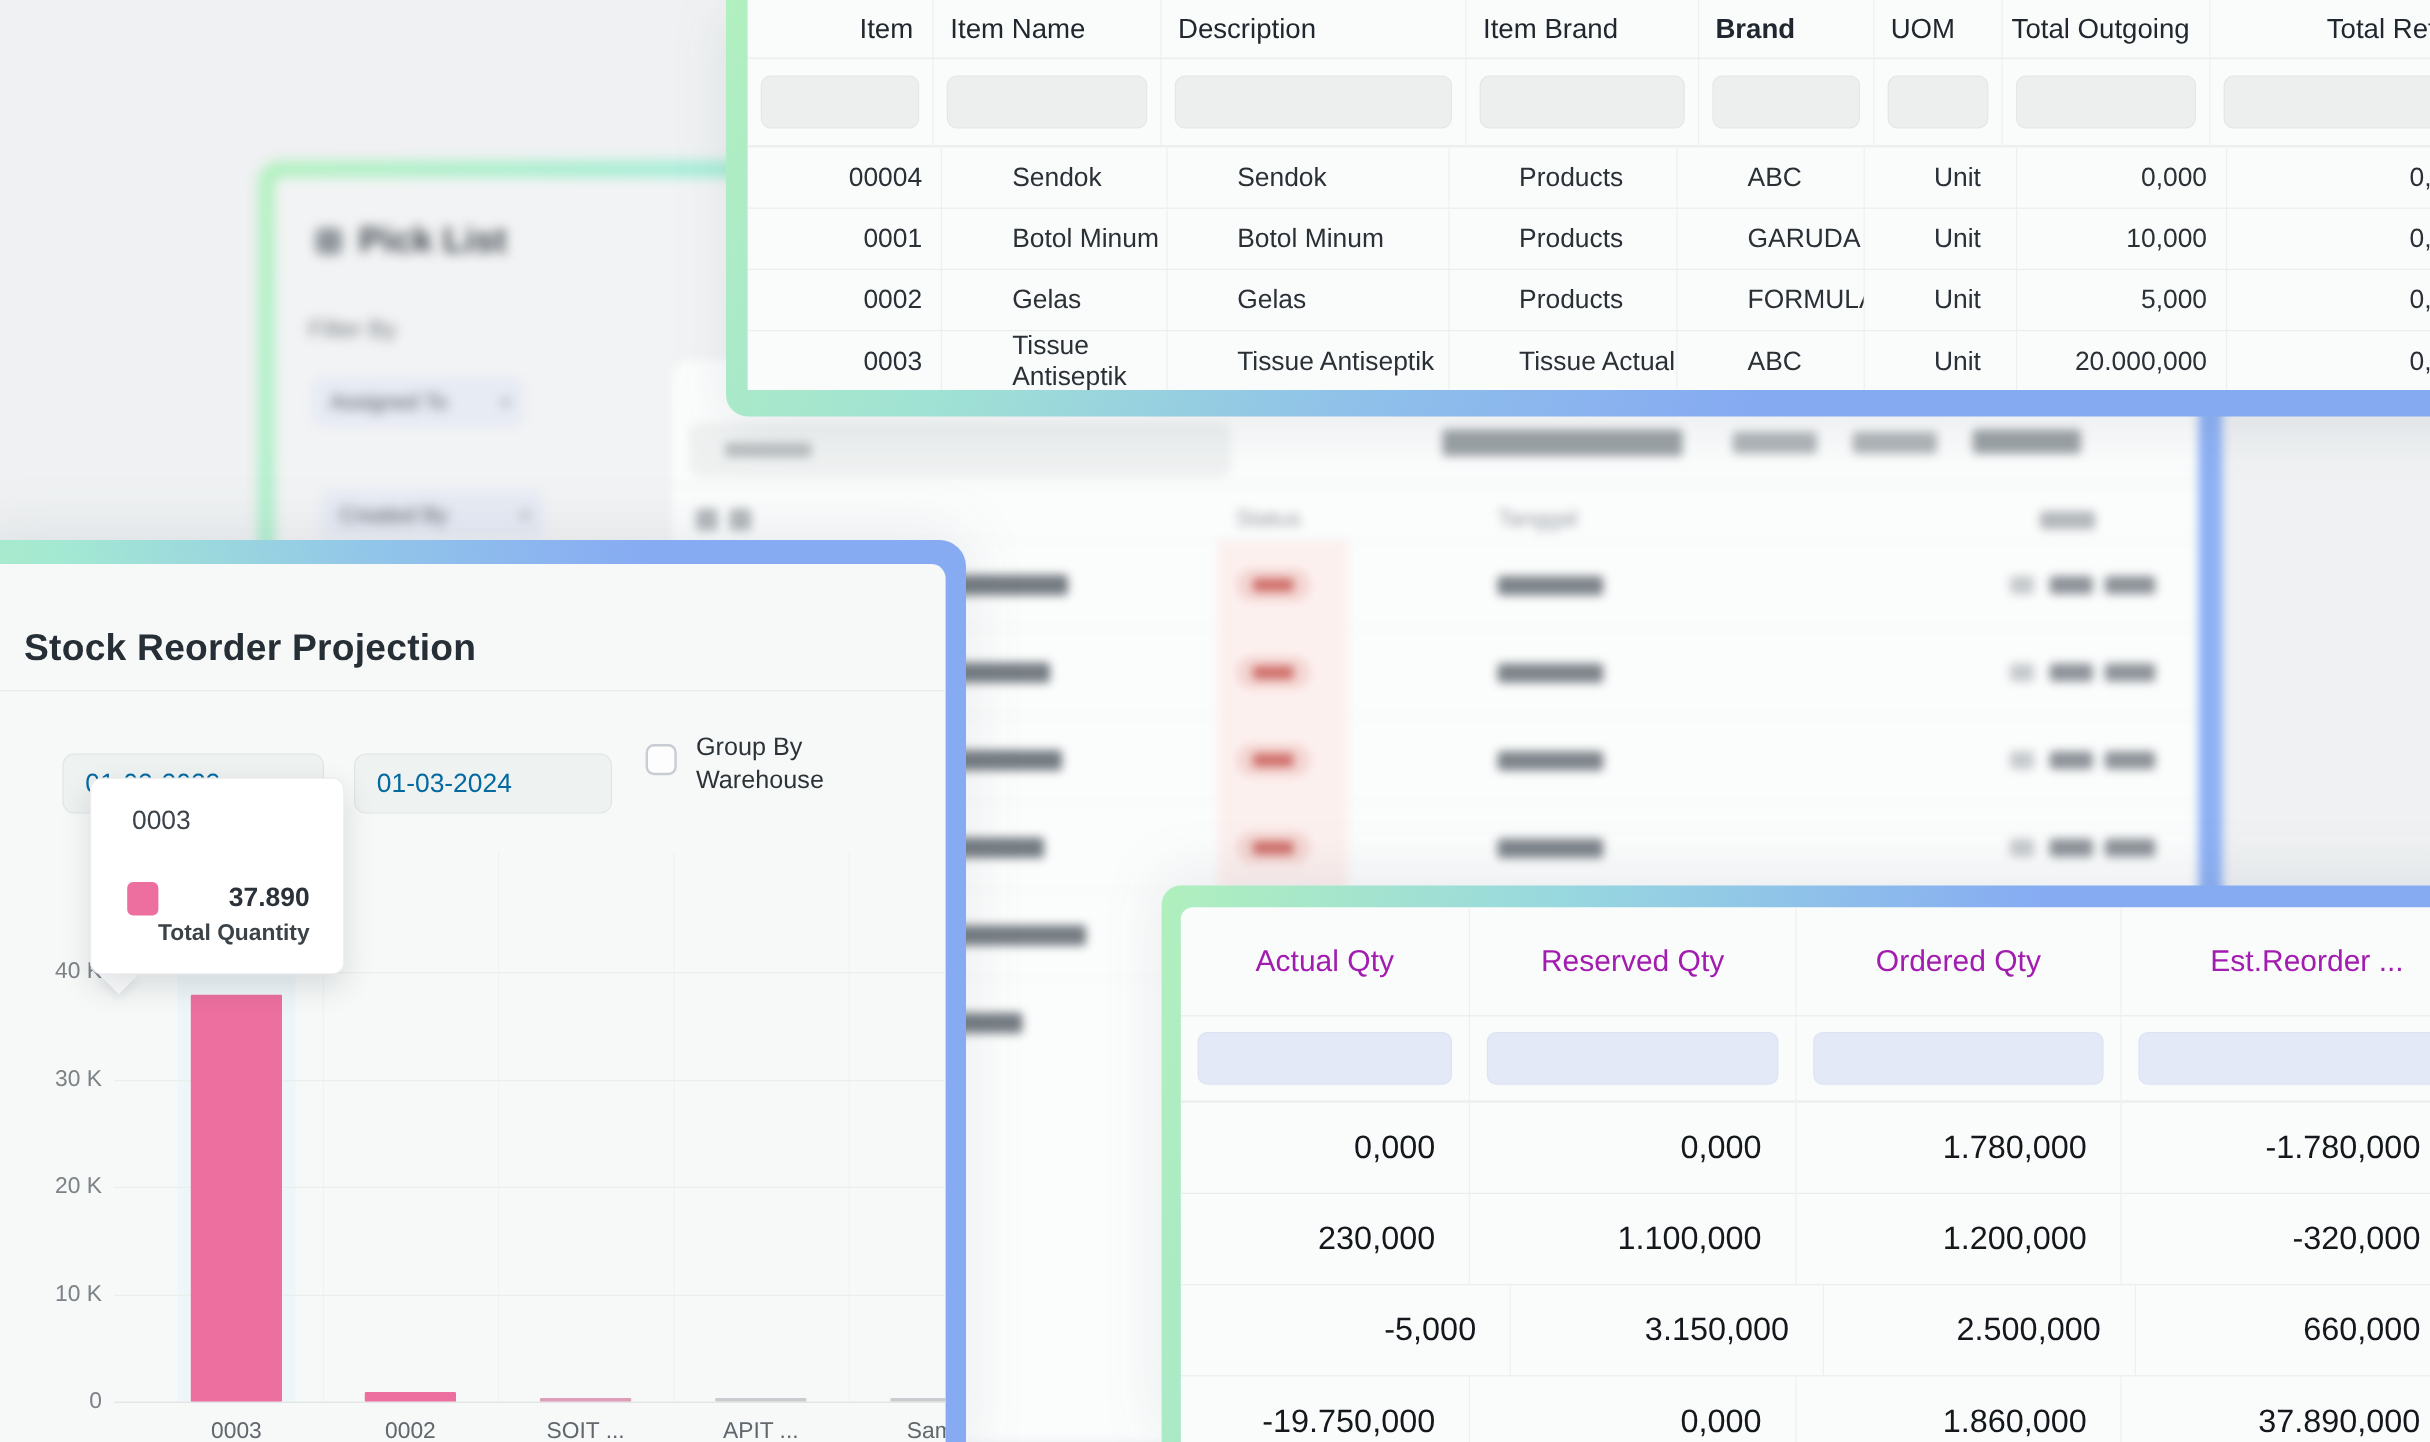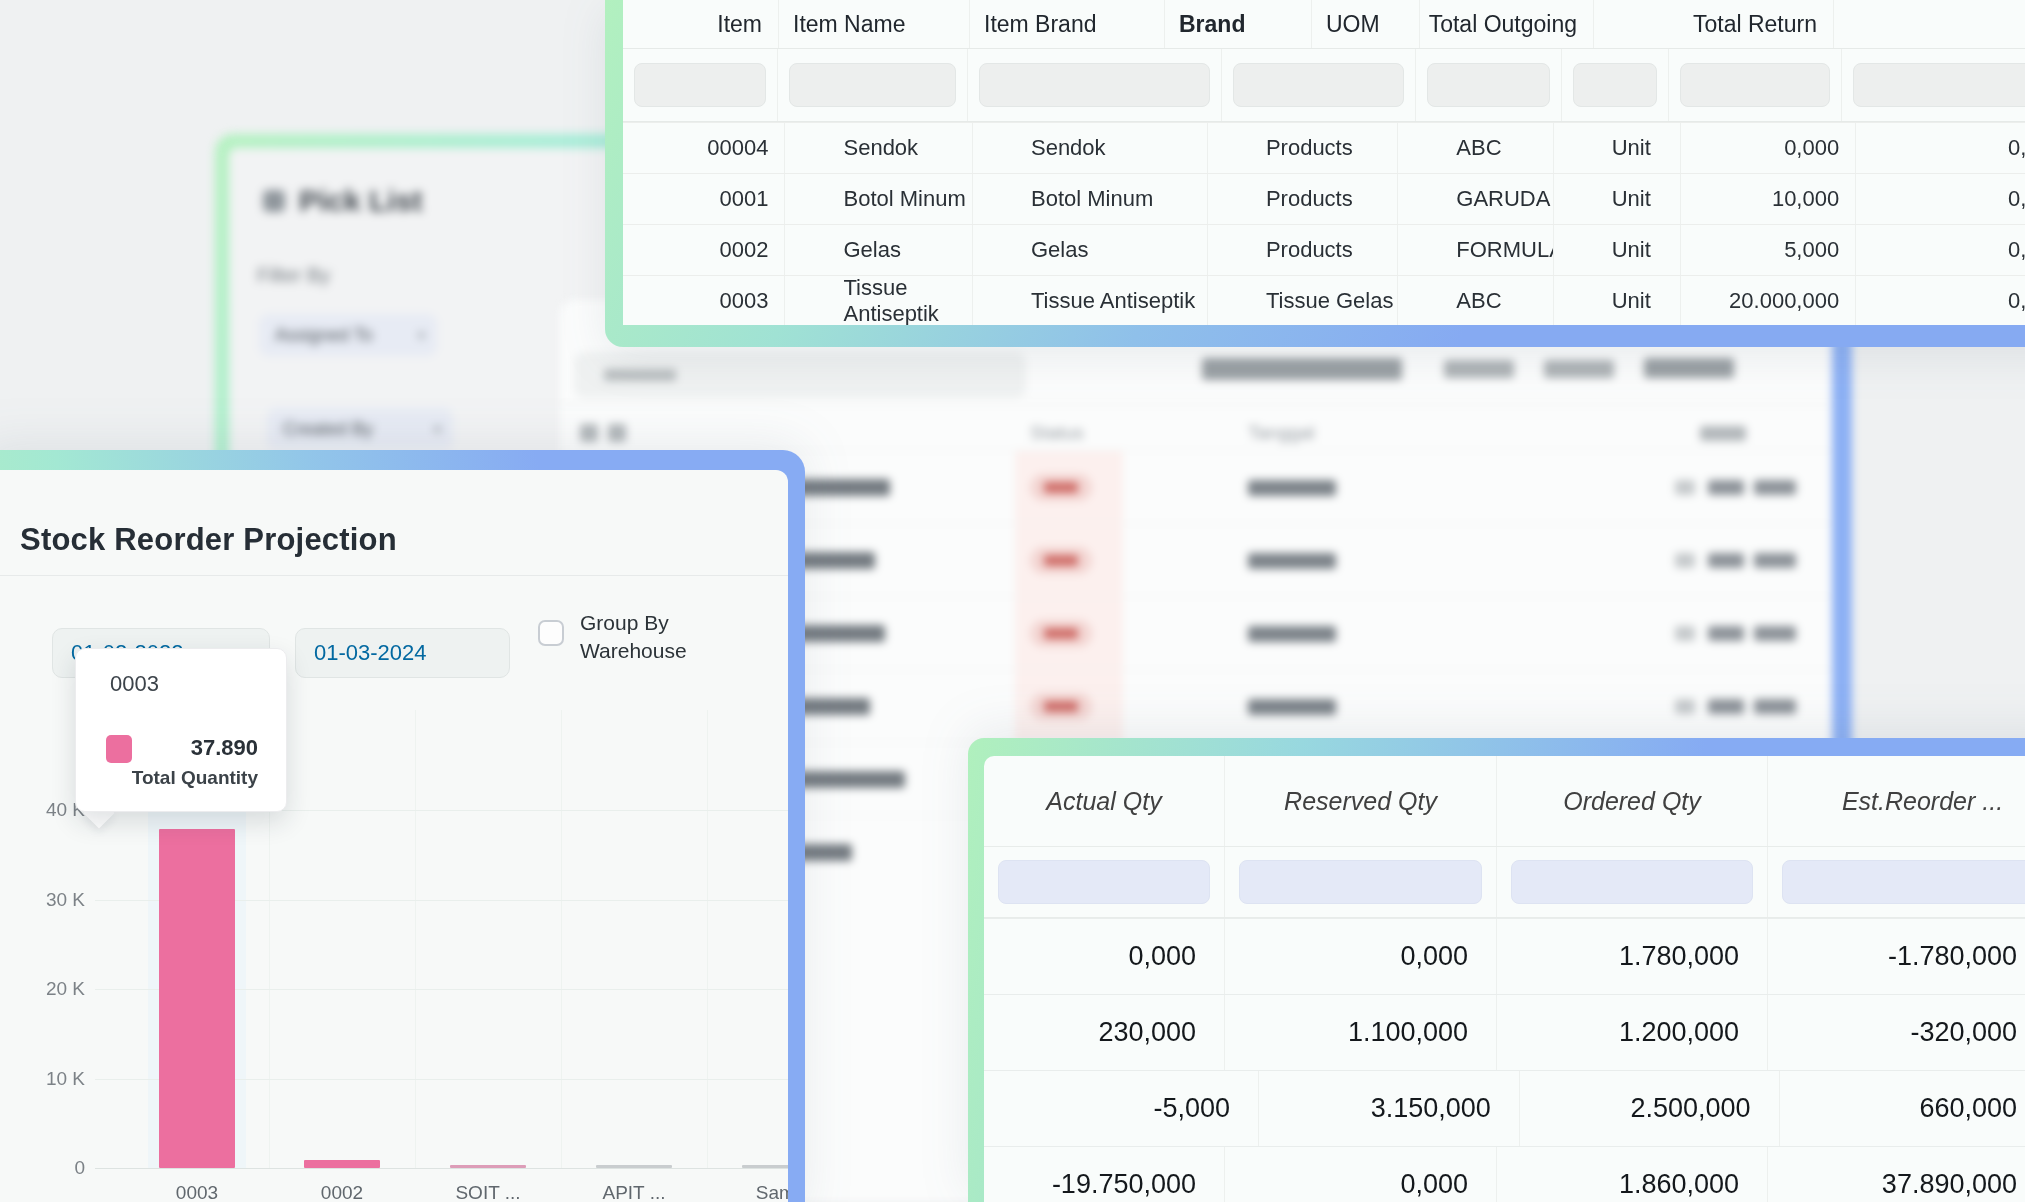--- a/index.html
+++ b/index.html
@@ -84,21 +84,21 @@
   .tooltip .tt-lab{position:absolute;right:28px;top:118px;font-size:19px;font-weight:bold;color:#3b4248;}
   .tt-pointer{position:absolute;left:108px;top:332px;width:22px;height:22px;background:#ffffff;
     transform:rotate(45deg);box-shadow:3px 3px 8px rgba(30,40,60,.08);z-index:5;}
 
   
   .bot-table{position:absolute;left:968px;top:738px;width:1110px;height:464px;z-index:4;
     border-radius:16px 0 0 0;
     background:linear-gradient(100deg,#b0f0bd 0%,#98d8df 28%,#86abf3 62%);
     filter:drop-shadow(0 -8px 24px rgba(70,90,110,.10));}
   .bot-inner{position:absolute;left:16px;top:18px;right:0;bottom:0;background:#f9fcfb;border-radius:10px 0 0 0;overflow:hidden;}
-  .bt-head .cell{font-size:25px;color:#404040;font-style:italic;}
+  .bt-head .cell{font-size:25px;color:#a21caf;}
   .bt-filter{border-top:1px solid #e8ecea;border-bottom:1px solid #e8ecea;}
   .bt-filter .pillbox{background:#e4e9f7;border:1px solid #dde3f2;margin:0 14px;}
   .bt-data{border-top:1px solid #e9edec;}
   .bt-data .cell{font-size:27px;color:#14181c;}
 </style>
 </head>
 <body>
 
 <div class="stage">
 
@@ -187,20 +187,21 @@
         </div>
     </div>
   </div>
 
   <div class="top-table">
     <div class="tt-border"></div>
     <div class="tt-inner" id="tt-inner">
         <div class="tt-row tt-head" style="height: 48px;">
           <div class="cell al-r" style="width: 156px; padding: 0px 16px 0px 0px;">Item</div>
           <div class="cell" style="width: 191px; padding: 0px 0px 0px 14px;">Item Name</div>
+          <div class="cell" style="width: 256px; padding: 0px 0px 0px 14px;">Description</div>
           <div class="cell" style="width: 195px; padding: 0px 0px 0px 14px;">Item Brand</div>
           <div class="cell" style="width: 147px; padding: 0px 0px 0px 14px; font-weight: bold;">Brand</div>
           <div class="cell" style="width: 108px; padding: 0px 0px 0px 14px;">UOM</div>
           <div class="cell al-r" style="width: 174px; padding: 0px 16px 0px 0px;">Total Outgoing</div>
           <div class="cell al-r" style="width: 240px; padding: 0px 16px 0px 0px;">Total Return</div>
         </div>
         <div class="tt-row tt-filter" style="height: 74px; align-items: center;">
           <div class="cell" style="width: 156px; height: 100%;">
             <div class="pillbox"></div>
           </div>
@@ -253,21 +254,21 @@
           <div class="cell" style="width: 195px; padding: 0px 0px 0px 14px;">Products</div>
           <div class="cell" style="width: 147px; padding: 0px 0px 0px 14px;">FORMULA</div>
           <div class="cell" style="width: 108px; padding: 0px 0px 0px 14px;">Unit</div>
           <div class="cell al-r" style="width: 174px; padding: 0px 16px 0px 0px;">5,000</div>
           <div class="cell al-r" style="width: 240px; padding: 0px 16px 0px 0px;">0,000</div>
         </div>
         <div class="tt-row tt-data" style="height: 51px;">
           <div class="cell al-r" style="width: 156px; padding: 0px 16px 0px 0px;">0003</div>
           <div class="cell" style="width: 191px; padding: 0px 0px 0px 14px;">Tissue Antiseptik</div>
           <div class="cell" style="width: 256px; padding: 0px 0px 0px 14px;">Tissue Antiseptik</div>
-          <div class="cell" style="width: 195px; padding: 0px 0px 0px 14px;">Tissue Gelas</div>
+          <div class="cell" style="width: 195px; padding: 0px 0px 0px 14px;">Tissue Actual</div>
           <div class="cell" style="width: 147px; padding: 0px 0px 0px 14px;">ABC</div>
           <div class="cell" style="width: 108px; padding: 0px 0px 0px 14px;">Unit</div>
           <div class="cell al-r" style="width: 174px; padding: 0px 16px 0px 0px;">20.000,000</div>
           <div class="cell al-r" style="width: 240px; padding: 0px 16px 0px 0px;">0,000</div>
         </div>
       </div>
   </div>
 
   <div class="stock">
     <div class="stock-inner" id="stock-inner">

